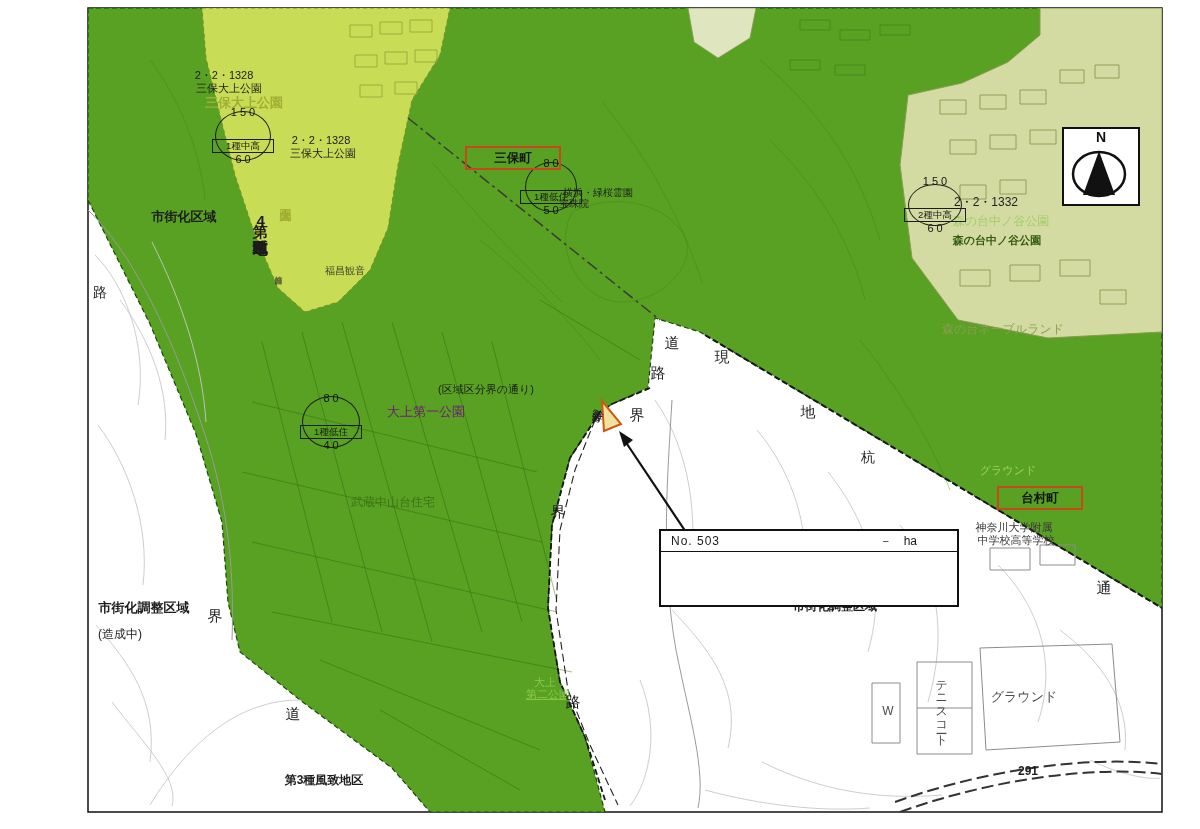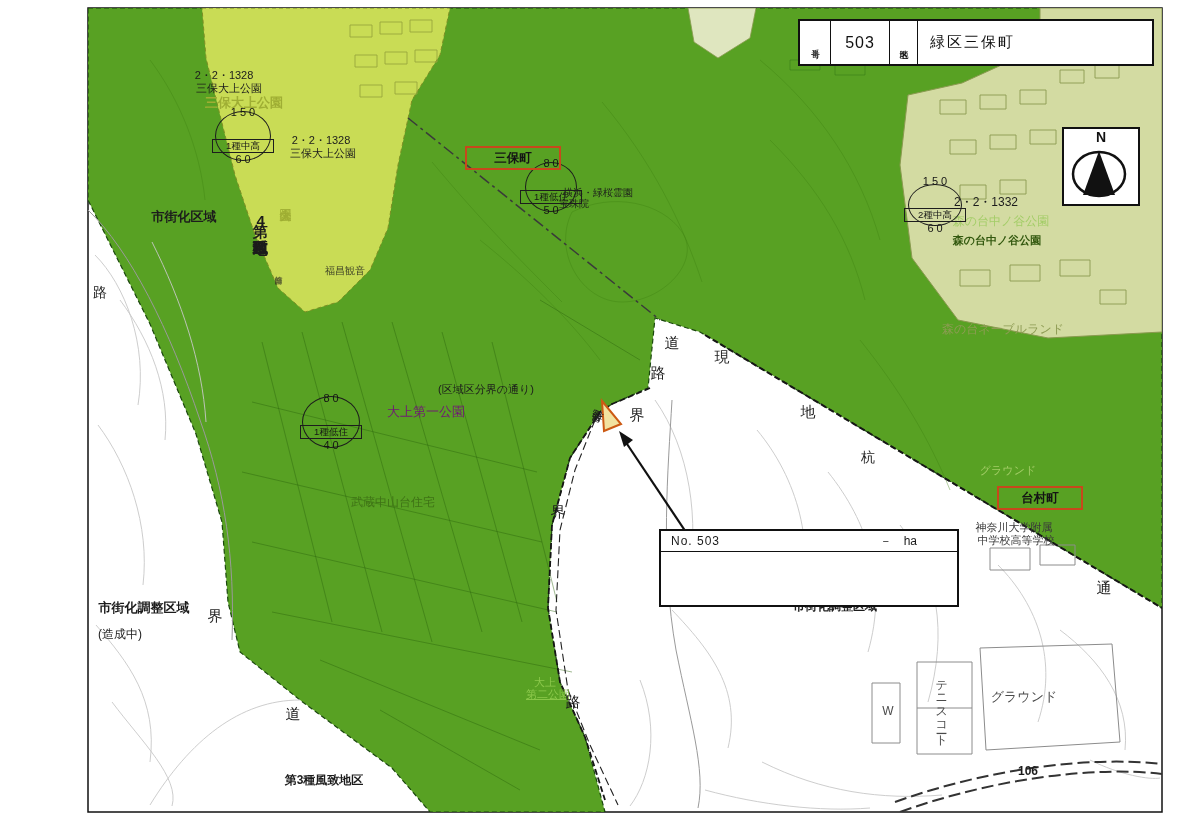--- a/index.html
+++ b/index.html
@@ -136,21 +136,21 @@
       <span class="ml" style="left: 986px; top: 203px; font-size: 12px; transform: translate(-50%, -50%);">2・2・1332</span>
       <span class="ml" style="left: 1001px; top: 222px; font-size: 12px; color: rgb(163, 205, 103); transform: translate(-50%, -50%);">森の台中ノ谷公園</span>
       <span class="ml b" style="left: 997px; top: 240px; font-size: 11px; color: rgb(51, 89, 15); transform: translate(-50%, -50%);">森の台中ノ谷公園</span>
       <span class="ml" style="left: 1003px; top: 330px; font-size: 12px; color: rgb(142, 156, 84); transform: translate(-50%, -50%);">森の台ネーブルランド</span>
       <span class="ml" style="left: 1008px; top: 470px; font-size: 11px; color: rgb(163, 205, 103); transform: translate(-50%, -50%);">グラウンド</span>
       <span class="ml" style="left: 1014px; top: 527px; font-size: 11px; color: rgb(58, 58, 58); transform: translate(-50%, -50%);">神奈川大学附属</span>
       <span class="ml" style="left: 1016px; top: 540px; font-size: 11px; color: rgb(58, 58, 58); transform: translate(-50%, -50%);">中学校高等学校</span>
       <span class="ml" style="left: 1024px; top: 697px; font-size: 13px; color: rgb(74, 74, 74); transform: translate(-50%, -50%);">グラウンド</span>
       <span class="ml v" style="left: 941px; top: 706px; font-size: 12px; color: rgb(74, 74, 74); transform: translate(-50%, -50%);">テニスコート</span>
       <span class="ml" style="left: 888px; top: 712px; font-size: 12px; color: rgb(74, 74, 74); transform: translate(-50%, -50%);">W</span>
-      <span class="ml b" style="left: 1028px; top: 772px; font-size: 12px; transform: translate(-50%, -50%);">106</span>
+      <span class="ml b" style="left: 1028px; top: 772px; font-size: 12px; transform: translate(-50%, -50%);">291</span>
       <span class="ml v" style="left: 592px; top: 430px; font-size: 11px; transform: translate(-50%, -50%) rotate(200deg);">地番界</span>
     </div>
 
 <div class="zc c1">
   <span class="num">150</span>
   <span class="mid">1種中高</span>
   <span class="num">60</span>
 </div>
 <div class="zc c2">
   <span class="num">80</span>
@@ -164,26 +164,20 @@
 </div>
 <div class="zc c4">
   <span class="num">150</span>
   <span class="mid">2種中高</span>
   <span class="num">60</span>
 </div>
 
 <div class="redbox miho">三保町</div>
 <div class="redbox daimura">台村町</div>
 
-<div id="header">
-  <div class="cell vlab">番号</div>
-  <div class="cell num">503</div>
-  <div class="cell vlab2">地区名</div>
-  <div class="cell name">緑区三保町</div>
-</div>
 
 <div id="compass">
   <span class="n">N</span>
   <svg width="70" height="71" viewBox="0 0 70 71">
     <ellipse cx="35" cy="45" rx="26" ry="22" fill="none" stroke="#111" stroke-width="2.5"></ellipse>
     <polygon points="35,22 19,66 51,66" fill="#111"></polygon>
   </svg>
 </div>
 
 <div id="infobox">

